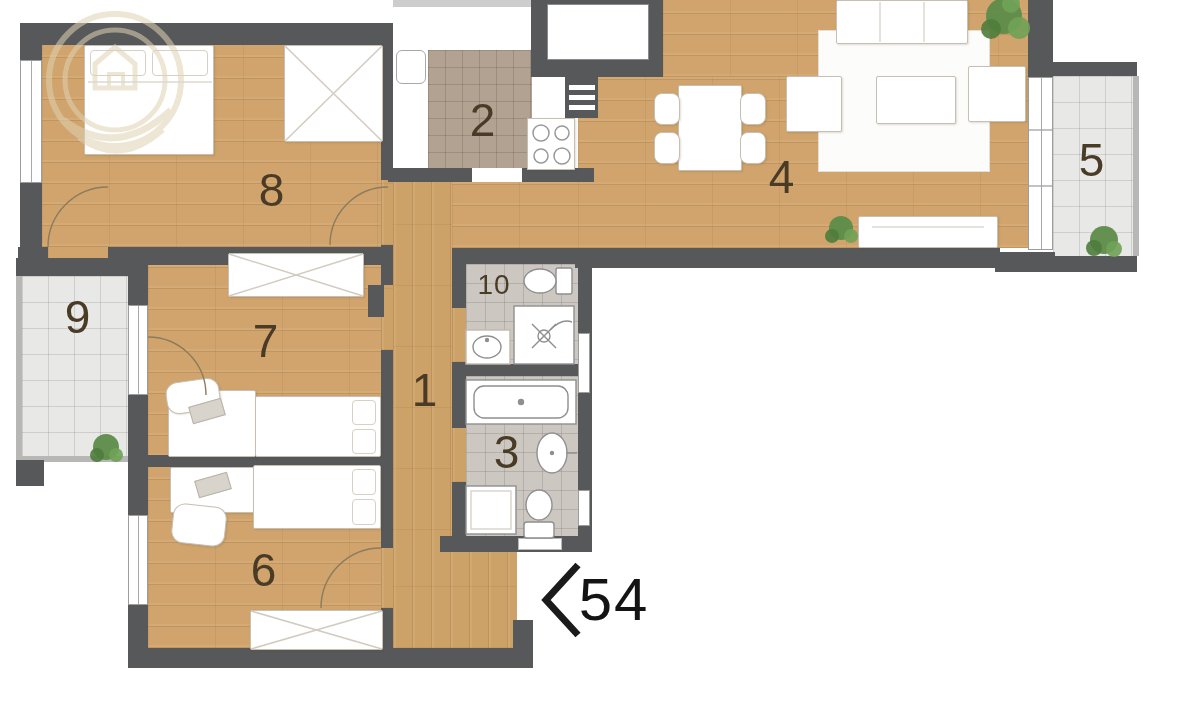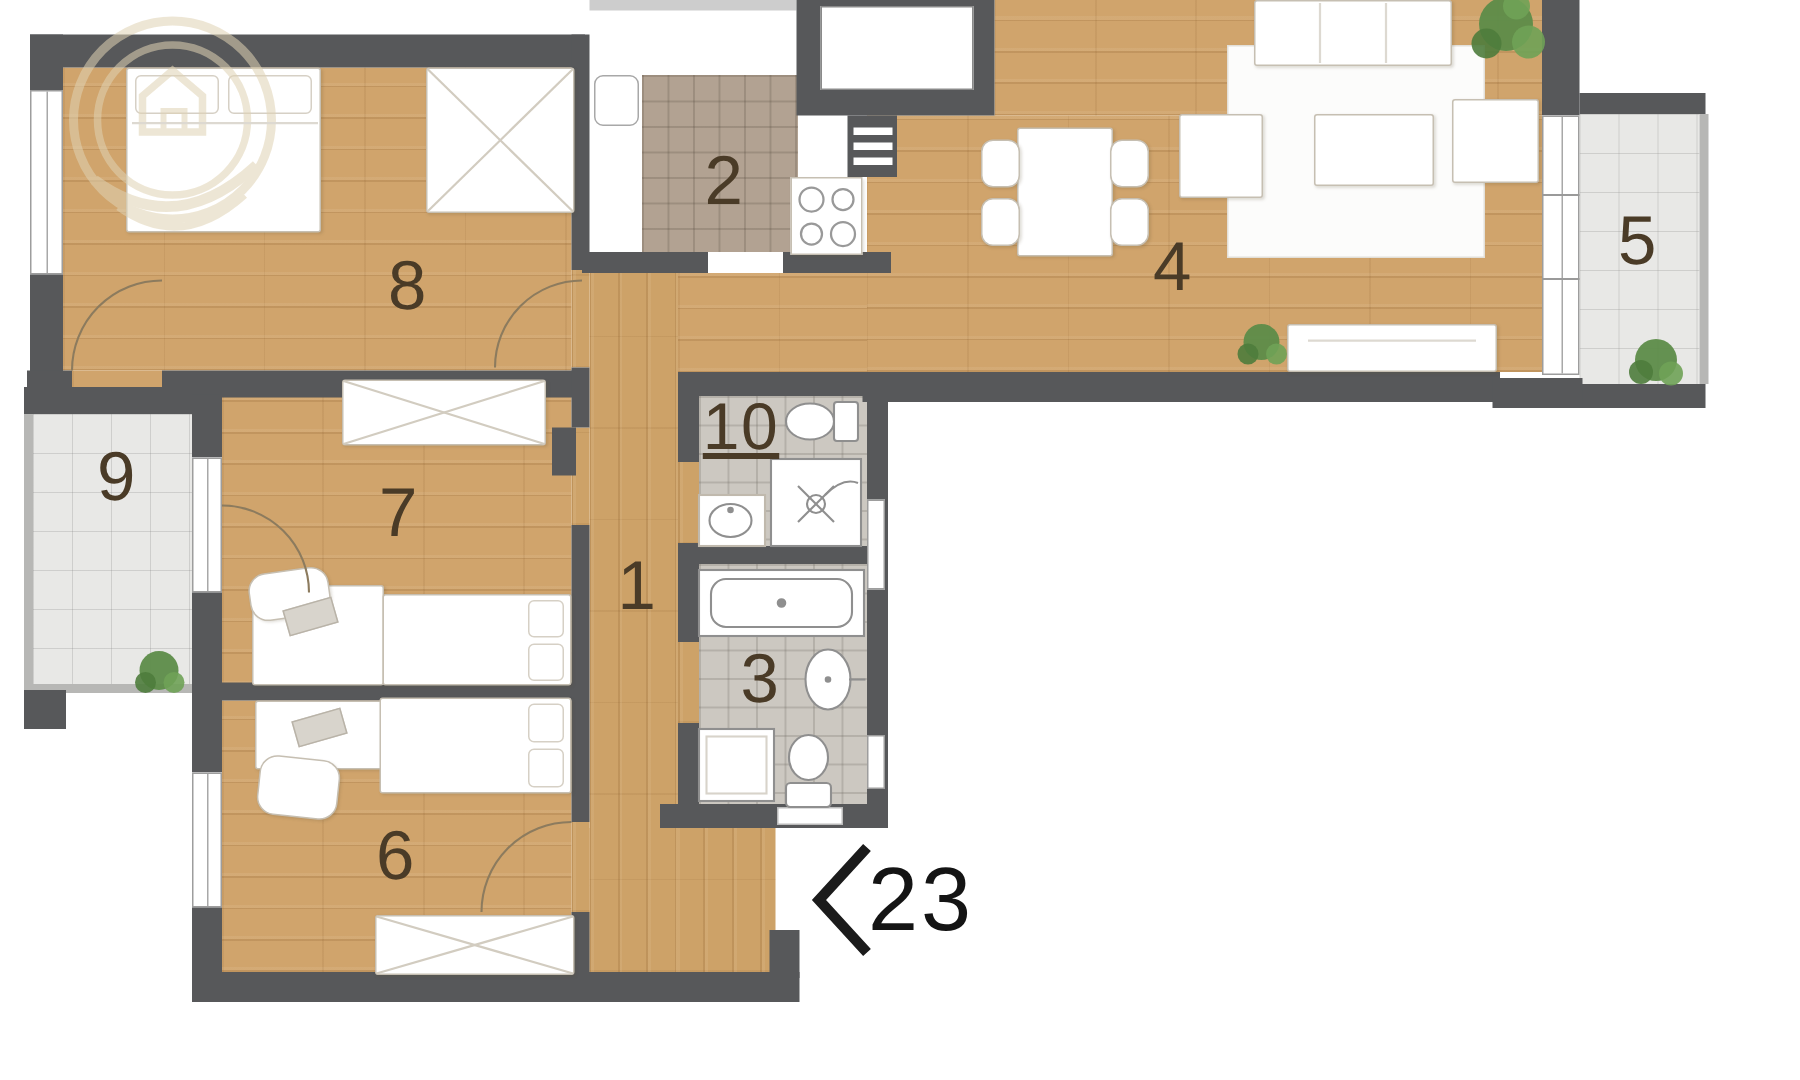--- a/index.html
+++ b/index.html
@@ -261,17 +261,17 @@
 
   <div class="lbl" style="left:425px;top:390px;">1</div>
   <div class="lbl" style="left:483px;top:120px;">2</div>
   <div class="lbl" style="left:507px;top:452px;">3</div>
   <div class="lbl" style="left:782px;top:177px;">4</div>
   <div class="lbl" style="left:1092px;top:160px;">5</div>
   <div class="lbl" style="left:264px;top:570px;">6</div>
   <div class="lbl" style="left:266px;top:341px;">7</div>
   <div class="lbl" style="left:272px;top:190px;">8</div>
   <div class="lbl" style="left:78px;top:317px;">9</div>
-  <div class="lbl" style="left:494px;top:285px;font-size:44px;text-decoration:underline;">10</div>
-
-  <div class="unit-lbl" style="left:614px;top:600px;">23</div>
+  <div class="lbl" style="left:494px;top:285px;font-size:28px;">10</div>
+
+  <div class="unit-lbl" style="left:614px;top:600px;">54</div>
 
 </div>
 
 </body></html>

